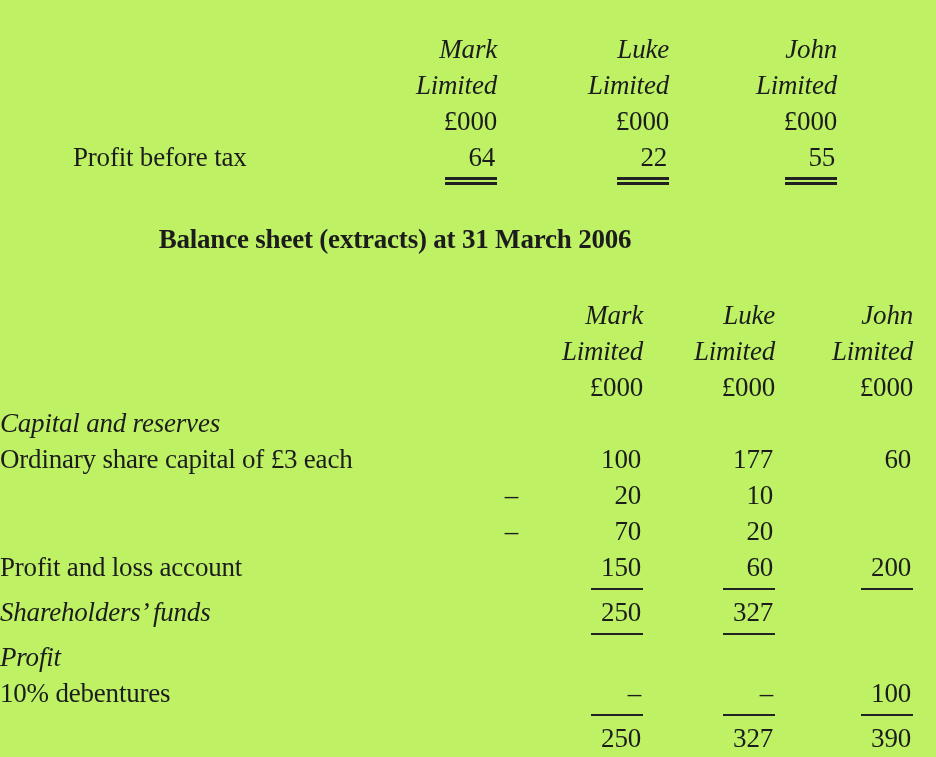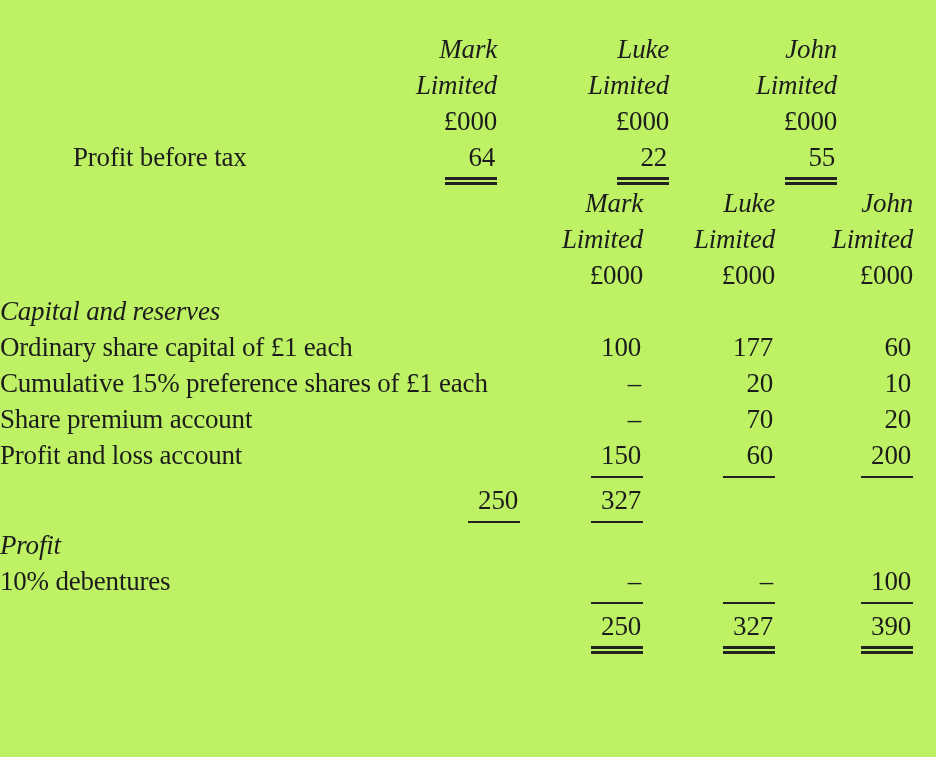--- a/index.html
+++ b/index.html
@@ -67,20 +67,21 @@
       <div class="cell num">£000</div>
     </div>
     <div class="row">
       <div class="cell label">Profit before tax</div>
       <div class="cell num"><span class="val rule2">64</span></div>
       <div class="cell num"><span class="val rule2">22</span></div>
       <div class="cell num"><span class="val rule2">55</span></div>
     </div>
   </section>
 
+  <h2 class="bs-title">Balance sheet (extracts) at 31 March 2006</h2>
 
   <section class="t2">
     <div class="row">
       <div class="cell label"></div>
       <div class="cell num it">Mark</div>
       <div class="cell num it">Luke</div>
       <div class="cell num it">John</div>
     </div>
     <div class="row">
       <div class="cell label"></div>
@@ -93,48 +94,47 @@
       <div class="cell num">£000</div>
       <div class="cell num">£000</div>
       <div class="cell num">£000</div>
     </div>
 
     <div class="row">
       <div class="cell label it">Capital and reserves</div>
     </div>
 
     <div class="row">
-      <div class="cell label">Ordinary share capital of £1 each</div>
+      <div class="cell label">Ordinary share capital of £3 each</div>
       <div class="cell num"><span class="val">100</span></div>
       <div class="cell num"><span class="val">177</span></div>
       <div class="cell num"><span class="val">60</span></div>
     </div>
 
     <div class="row">
-      <div class="cell label">Cumulative 15% preference shares of £1 each</div>
       <div class="cell num"><span class="val">–</span></div>
       <div class="cell num"><span class="val">20</span></div>
       <div class="cell num"><span class="val">10</span></div>
     </div>
 
     <div class="row">
-      <div class="cell label">Share premium account</div>
       <div class="cell num"><span class="val">–</span></div>
       <div class="cell num"><span class="val">70</span></div>
       <div class="cell num"><span class="val">20</span></div>
     </div>
 
     <div class="row gap-after">
       <div class="cell label">Profit and loss account</div>
       <div class="cell num"><span class="val rule1">150</span></div>
       <div class="cell num"><span class="val rule1">60</span></div>
       <div class="cell num"><span class="val rule1">200</span></div>
     </div>
 
     <div class="row gap-after">
+      <div class="cell label it">Shareholders’ funds</div>
       <div class="cell num"><span class="val rule1">250</span></div>
       <div class="cell num"><span class="val rule1">327</span></div>
     </div>
 
     <div class="row">
       <div class="cell label it">Profit</div>
     </div>
 
     <div class="row gap-after">
       <div class="cell label">10% debentures</div>

